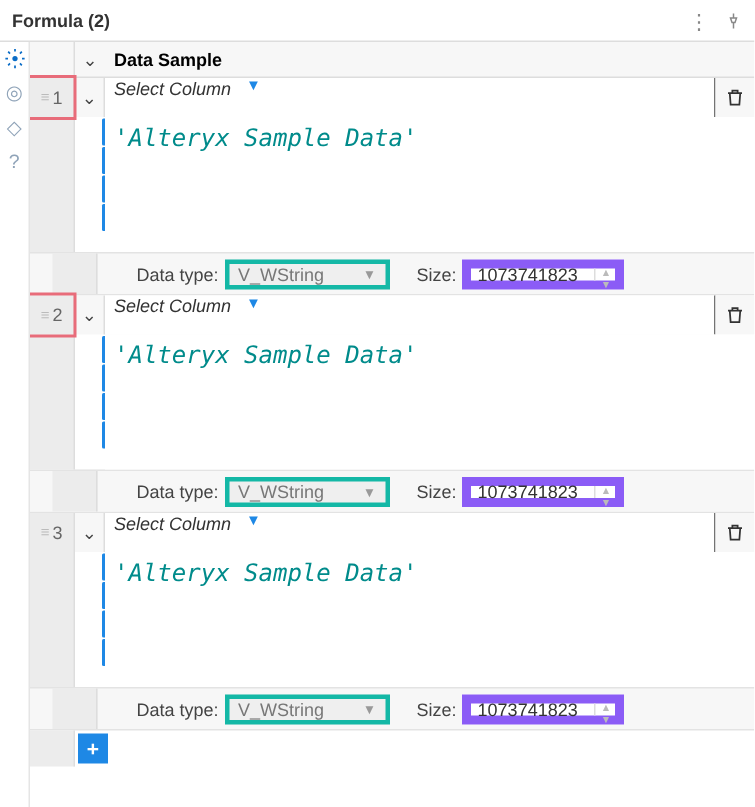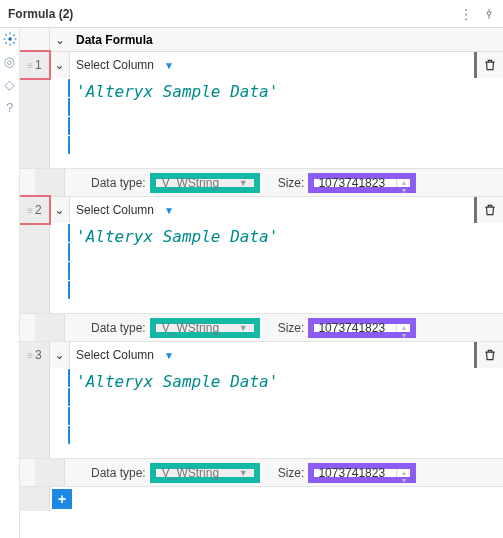--- a/index.html
+++ b/index.html
@@ -84,26 +84,27 @@
   }
   .row-head .chev {
     width: 20px;
     display: flex; align-items: center; justify-content: center;
     color: #444;
     border-right: 1px solid #ddd;
     cursor: pointer;
   }
   .row-head .select-col {
     flex: 1;
-    display: flex; align-items: center;
+    display: flex; align-items: flex-start;
     padding: 0 6px;
     color: #333;
     background: #fff;
-    border-right: 3px solid #737373;
+    border-right: 1px solid #737373;
     cursor: pointer;
+    font-style: italic;
   }
   .row-head .select-col .sc-caret { color: #1e88e5; margin-left: 10px; font-size: 10px; }
   .row-head .trash {
     width: 26px;
     display: flex; align-items: center; justify-content: center;
     color: #333;
     background: #f7f7f7;
     cursor: pointer;
   }
   .row-body {
@@ -149,21 +150,21 @@
     background: #f7f7f7;
     border-top: 1px solid #e3e3e3;
     padding-left: 15px;
   }
   .row-foot .gutter { width: 30px; background: #ececec; border-right: 1px solid #ddd; height: 100%; }
   .row-foot .pad { width: 20px; }
   .row-foot .lbl { color: #444; margin-right: 4px; margin-left: 6px; }
   .row-foot .dt-select {
     display: inline-flex; align-items: center;
     background: #efefef;
-    border: 6px solid #14b8a6;
+    border: 3px solid #14b8a6;
     height: 20px;
     padding: 0 6px;
     color: #777;
     width: 110px;
     justify-content: space-between;
   }
   .row-foot .dt-select .caret { color: #999; font-size: 9px; }
   .row-foot .size-input {
     display: inline-flex;
     border: 6px solid #8b5cf6;
@@ -215,21 +216,21 @@
     </span>
     <span class="rail-icon">◎</span>
     <span class="rail-icon">◇</span>
     <span class="rail-icon">?</span>
   </div>
 
   <div class="content">
     <div class="col-headers">
       <div class="gutter"></div>
       <div class="chev">⌄</div>
-      <div class="col-dp">Data Formula</div>
+      <div class="col-dp">Data Sample</div>
     </div>
 
     <div id="rows-container">
         <div class="row">
     <div class="row-head">
       <div class="handle hl">
         <span class="grip">≡</span>
         <span class="num">1</span>
       </div>
       <div class="chev">⌄</div>

